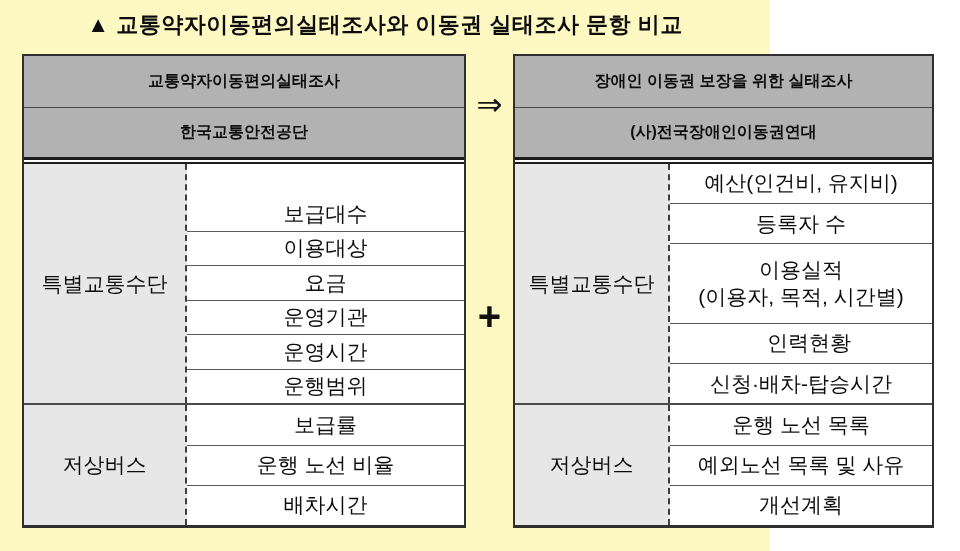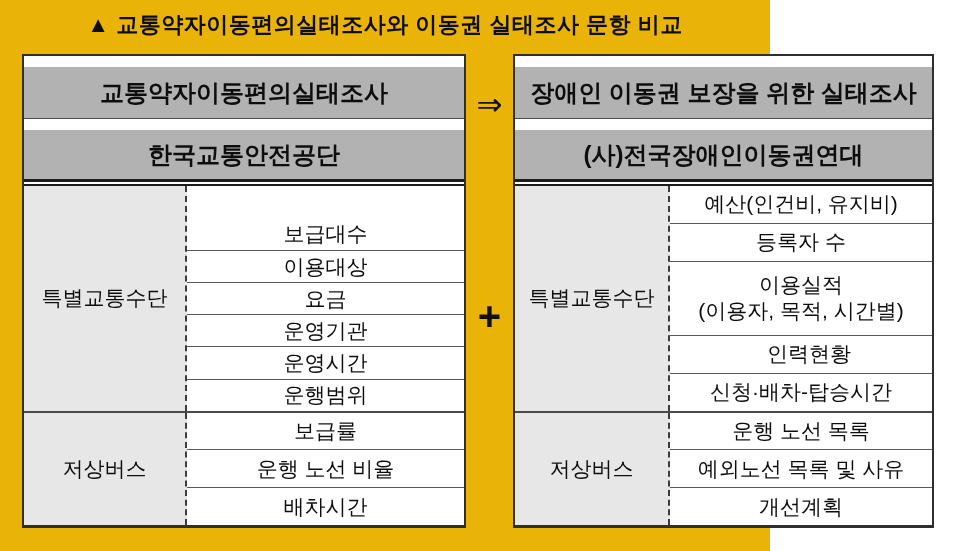--- a/index.html
+++ b/index.html
@@ -1,40 +1,40 @@
 <!DOCTYPE html>
 <html style="--header-bg: #b2b2b2; --category-bg: #e7e7e7;"><head>
 <meta charset="utf-8">
 <style>
   html,body { margin:0; padding:0; background:#ffffff; }
   body {
     width:960px; height:551px; overflow:hidden;
     font-family:"Liberation Sans", sans-serif;
     color:#0d0d0d;
   }
-  .page { position:relative; width:770px; height:551px; background:#eab308; }
+  .page { position:relative; width:770px; height:551px; background:#fef9c3; }
 
   .title {
     position:absolute; top:10px; left:0; width:100%;
     text-align:center; font-weight:bold; font-size:22px; letter-spacing:.5px;
     white-space:nowrap;
   }
 
   .cmp-table {
     position:absolute; top:54px; height:474px; box-sizing:border-box;
     border:2px solid #2f2f2f; border-bottom-width:3px;
     display:flex; flex-direction:column; background:#fff;
   }
   .cmp-table.left  { left:22px;  width:444px; }
   .cmp-table.right { left:513px; width:421px; }
 
   .hdr {
-    background:var(--header-bg,#b2b2b2); font-weight:bold; font-size:24px;
+    background:var(--header-bg,#b2b2b2); font-weight:bold; font-size:16px;
     display:flex; align-items:center; justify-content:center;
-    flex:0 0 auto; white-space:nowrap;margin-top:11px;
+    flex:0 0 auto; white-space:nowrap;
   }
   .hdr.h1 { height:51px; border-bottom:1px solid #4a4a4a; }
   .hdr.h2 { height:49px; }
 
   .dbl-sep {
     flex:0 0 auto; height:2px; background:#fff;
     border-top:3px solid #1c1c1c; border-bottom:2px solid #1c1c1c;
   }
 
   .tbody { flex:1 1 auto; display:flex; flex-direction:column; min-height:0; }

